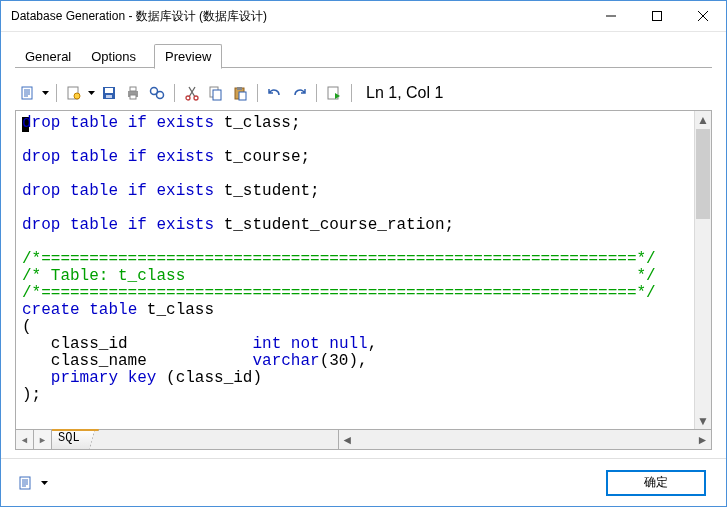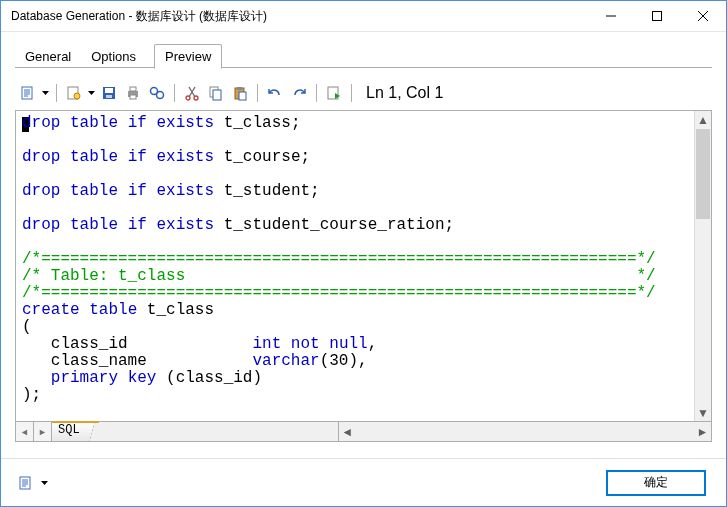--- a/index.html
+++ b/index.html
@@ -205,21 +205,21 @@
     display: flex; align-items: center; justify-content: center;
     color: #606060;
   }
   .footer {
     height: 48px;
     display: flex;
     align-items: center;
     padding: 0 20px 0 14px;
     gap: 20px;
     border-top: 1px solid #e0e0e0;
-    margin-top: 16px;
+    margin-top: 8px;
   }
   .footer .left { display: flex; align-items: center; gap: 2px; }
   .footer .spacer { flex: 1; }
   .btn {
     min-width: 100px;
     height: 26px;
     border: 1px solid #adadad;
     background: #e1e1e1;
     display: flex; align-items: center; justify-content: center;
     font-size: 12px;

